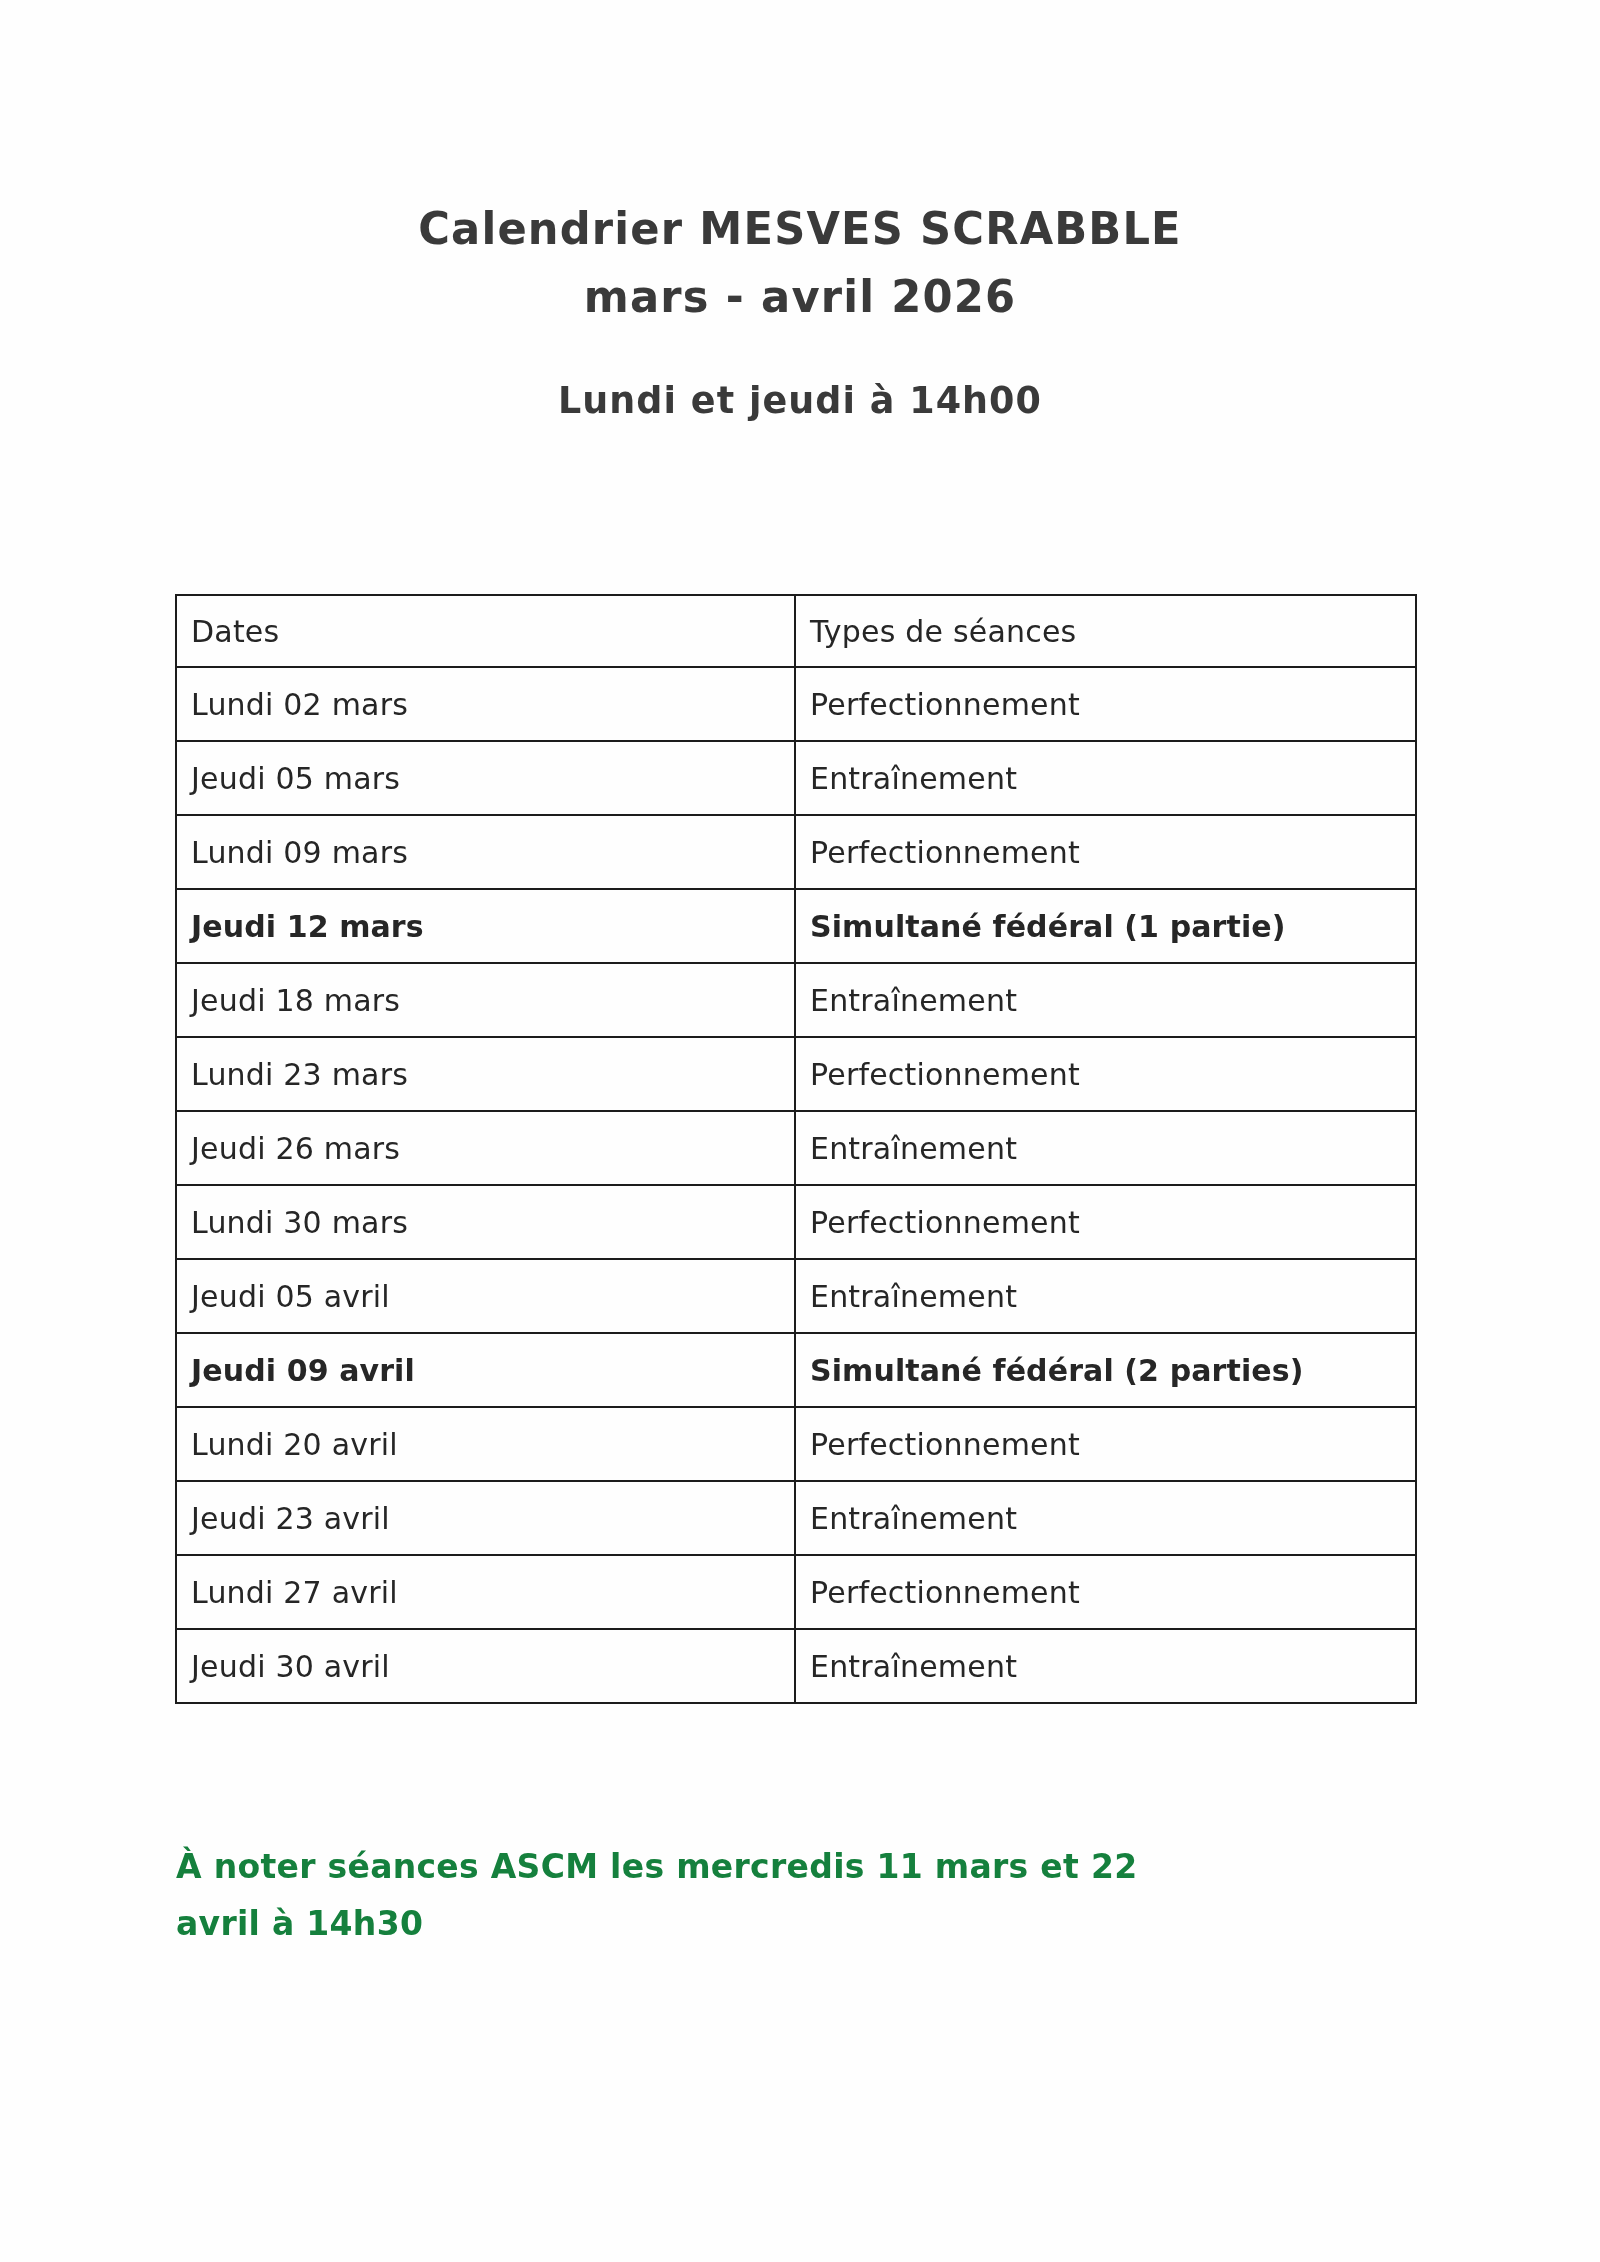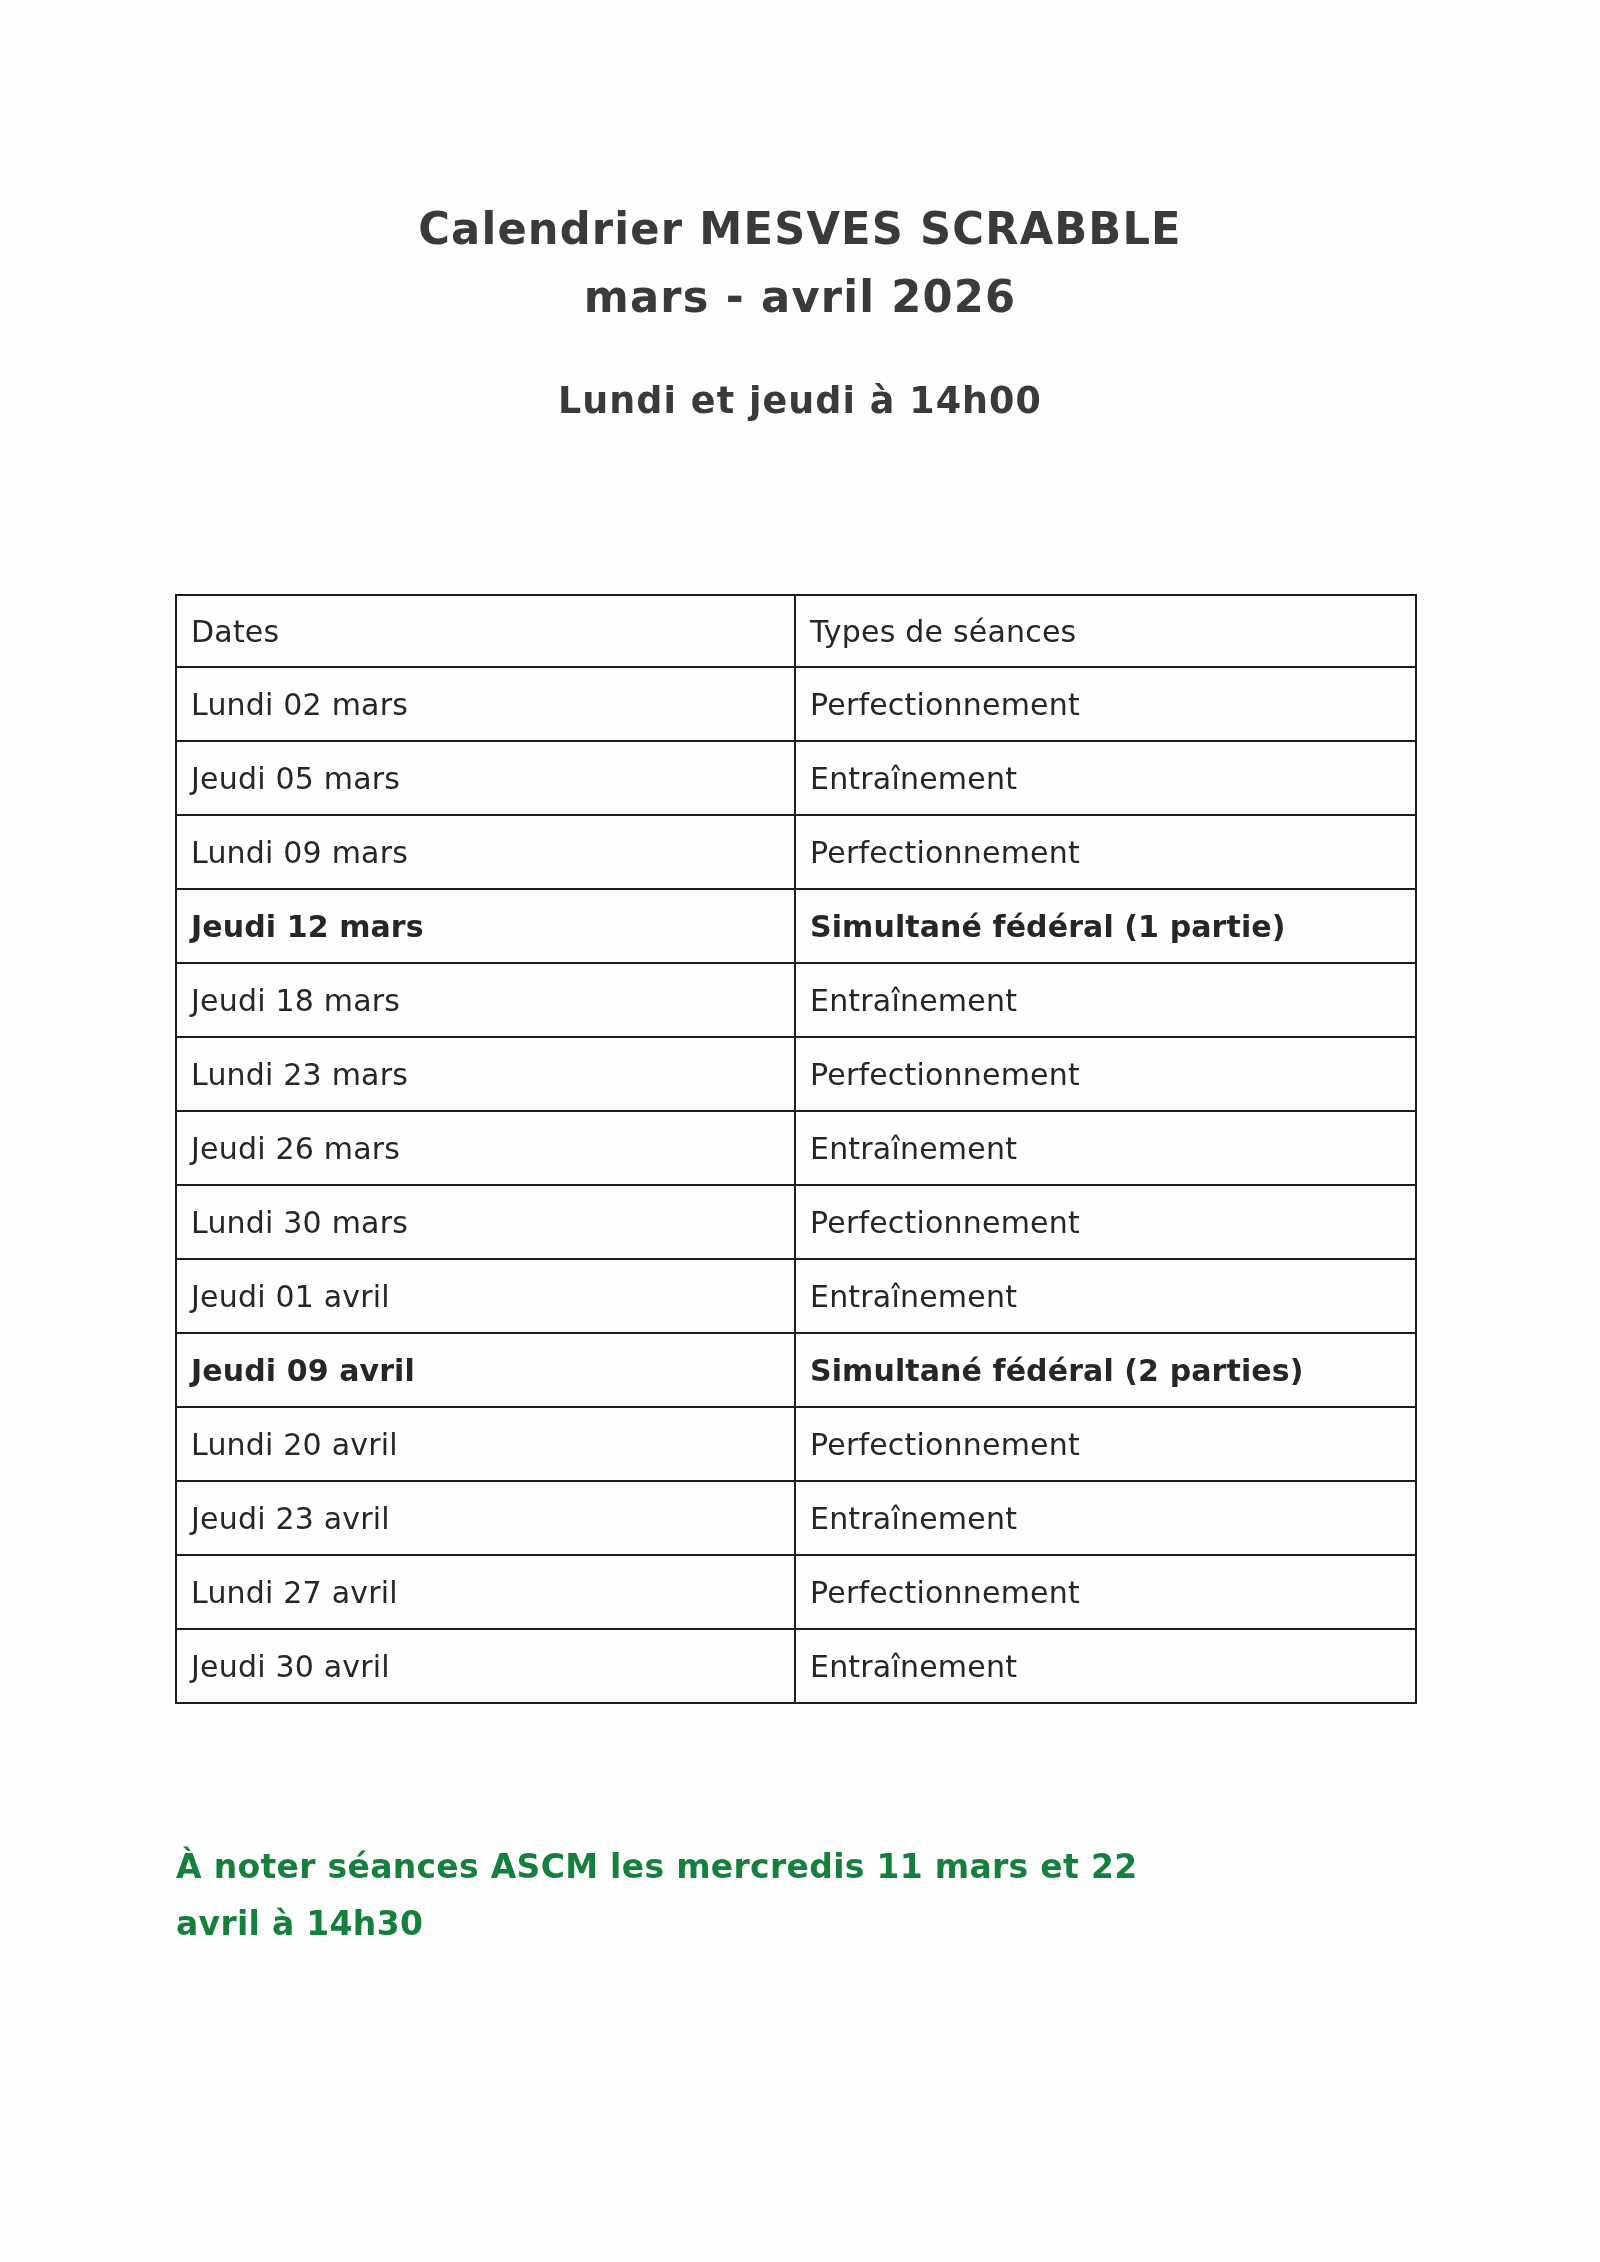--- a/index.html
+++ b/index.html
@@ -164,21 +164,21 @@
           </tr>
           <tr>
             <td>Jeudi 26 mars</td>
             <td>Entraînement</td>
           </tr>
           <tr>
             <td>Lundi 30 mars</td>
             <td>Perfectionnement</td>
           </tr>
           <tr>
-            <td>Jeudi 01 avril</td>
+            <td>Jeudi 05 avril</td>
             <td>Entraînement</td>
           </tr>
           <tr class="highlight">
             <td>Jeudi 09 avril</td>
             <td>Simultané fédéral (2 parties)</td>
           </tr>
           <tr>
             <td>Lundi 20 avril</td>
             <td>Perfectionnement</td>
           </tr>

